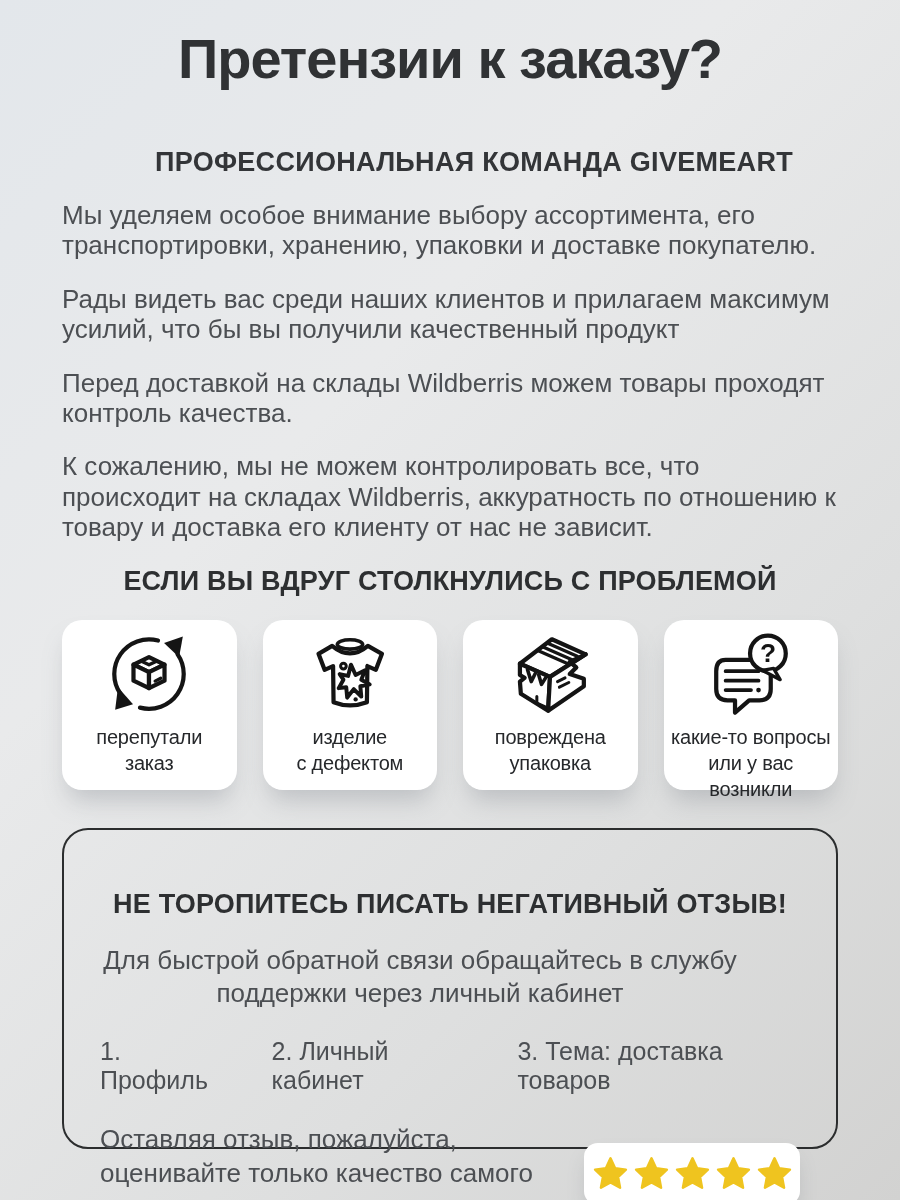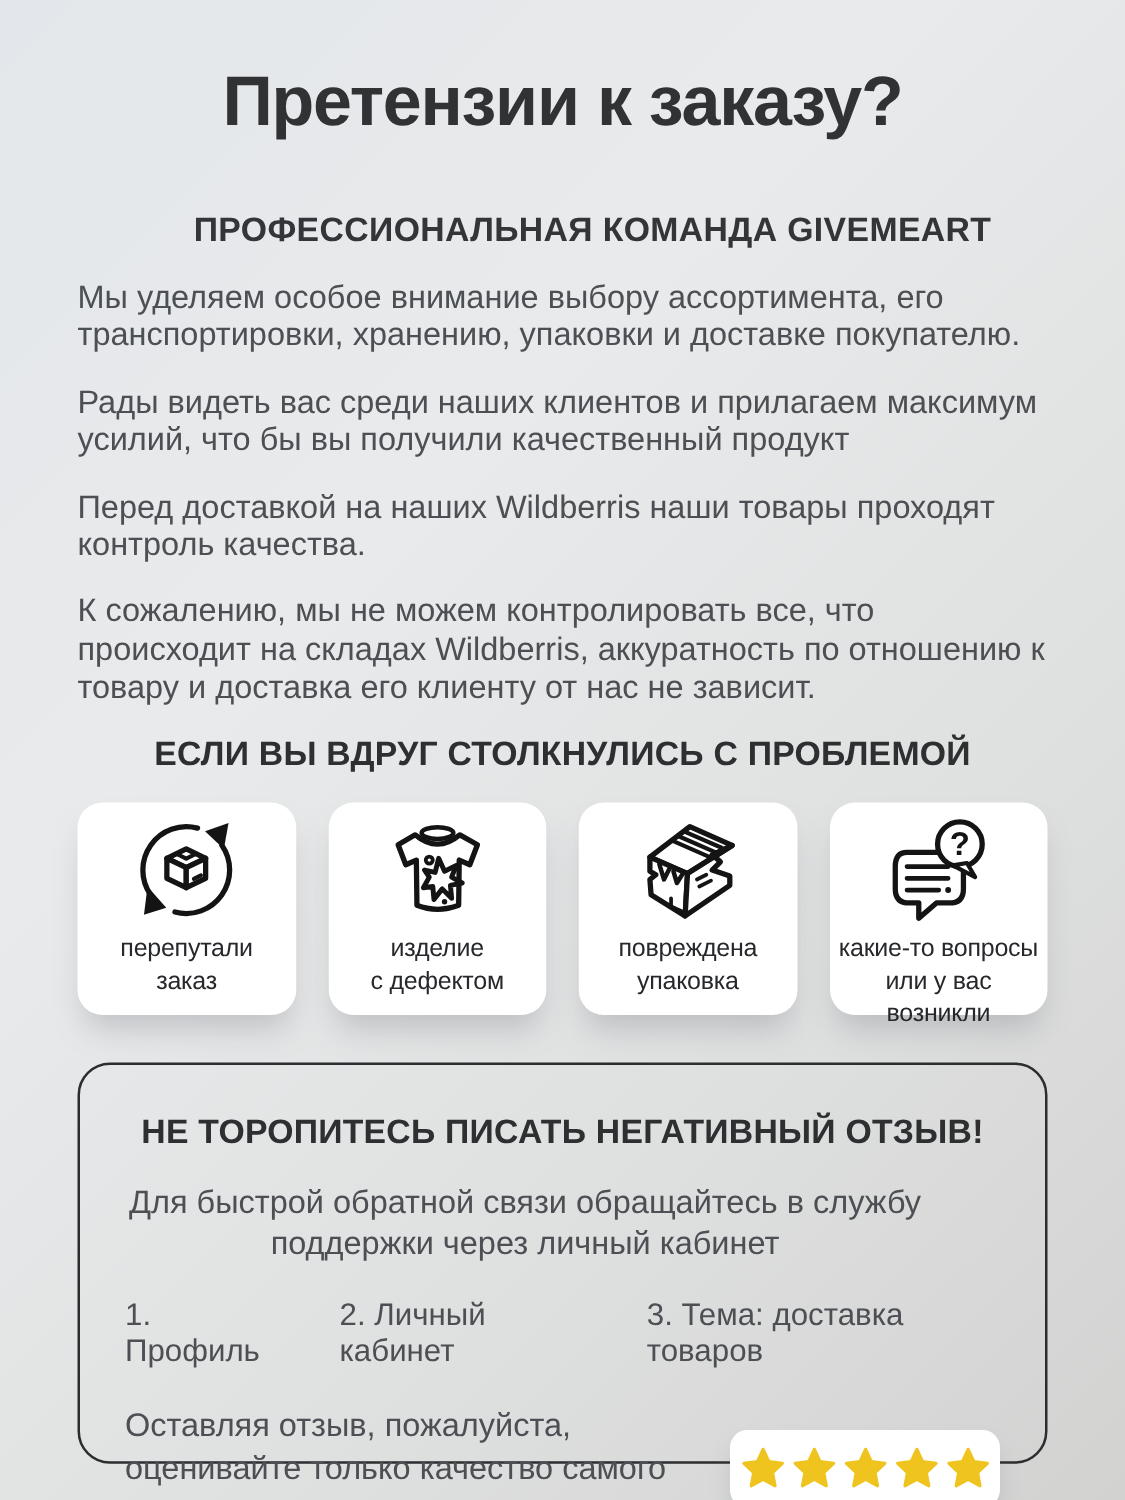--- a/index.html
+++ b/index.html
@@ -4,21 +4,21 @@
 <style>
   * { margin:0; padding:0; box-sizing:border-box; }
   html,body { width:900px; height:1200px; }
   body { font-family:"Liberation Sans", sans-serif; overflow:hidden; }
   .page {
     width:900px; height:1200px;
     background:linear-gradient(135deg,#e3e7eb 0%,#e9eaeb 35%,#dedfdf 70%,#d2d2d1 100%);
     position:relative;
   }
   .title {
-    padding-top:48px; text-align:center;
+    padding-top:26px; text-align:center;
     font-size:56px; font-weight:bold; letter-spacing:-1px; color:#303234;
   }
   .subtitle {
     margin-top:56px; text-align:center;
     font-size:27px; font-weight:bold; letter-spacing:0.3px; color:#333538;margin-left:48px;
   }
   .intro { margin:22px 60px 0 62px; }
   .intro p {
     font-size:26px; line-height:1.17; color:#4c4f53; margin-bottom:23px;
   }
@@ -38,21 +38,21 @@
     margin-top:2px; text-align:center;
     font-size:20px; line-height:1.3; letter-spacing:-0.2px; color:#26282b;
   }
   .note-card {
     margin:38px 62px 0; height:321px;
     border:2px solid #2b2d2e; border-radius:26px;
     padding:38px 36px 0;
   }
   .note-title {
     text-align:center; font-size:27px; font-weight:bold;
-    letter-spacing:0.2px; color:#2d2f31;
+    letter-spacing:0.2px; color:#2d2f31;margin-top:21px;
   }
   .note-body {
     margin-top:24px; max-width:640px;
     font-size:26px; line-height:1.3; color:#4c4f53;text-align:center;
   }
   .steps { display:flex; gap:46px; margin-top:26px; }
   .step { font-size:25px; color:#4c4f53; }
   .note-bottom {
     margin-top:28px; display:flex; justify-content:space-between; align-items:center;
   }
@@ -73,21 +73,21 @@
 <body>
 
 <div class="page">
 
   <h1 class="title">Претензии к заказу?</h1>
   <div class="subtitle">ПРОФЕССИОНАЛЬНАЯ КОМАНДА GIVEMEART</div>
 
   <div class="intro">
     <p>Мы уделяем особое внимание выбору ассортимента, его транспортировки, хранению, упаковки и доставке покупателю.</p>
     <p>Рады видеть вас среди наших клиентов и прилагаем максимум усилий, что бы вы получили качественный продукт</p>
-    <p>Перед доставкой на наших Wildberris наши товары  проходят контроль качества.</p>
+    <p>Перед доставкой на склады Wildberris можем товары  проходят контроль качества.</p>
     <p>К сожалению, мы не можем контролировать все, что происходит на складах Wildberris, аккуратность по отношению к товару и доставка его клиенту от нас не зависит.</p>
   </div>
 
   <h2 class="section-title">ЕСЛИ ВЫ ВДРУГ СТОЛКНУЛИСЬ С ПРОБЛЕМОЙ</h2>
 
   <div class="cards">
 
     <div class="problem-card">
       <svg class="card-icon lineart" viewBox="0 0 100 100">
         <path d="M59.6 13.3 A37 37 0 0 0 19.7 70.2"></path>

